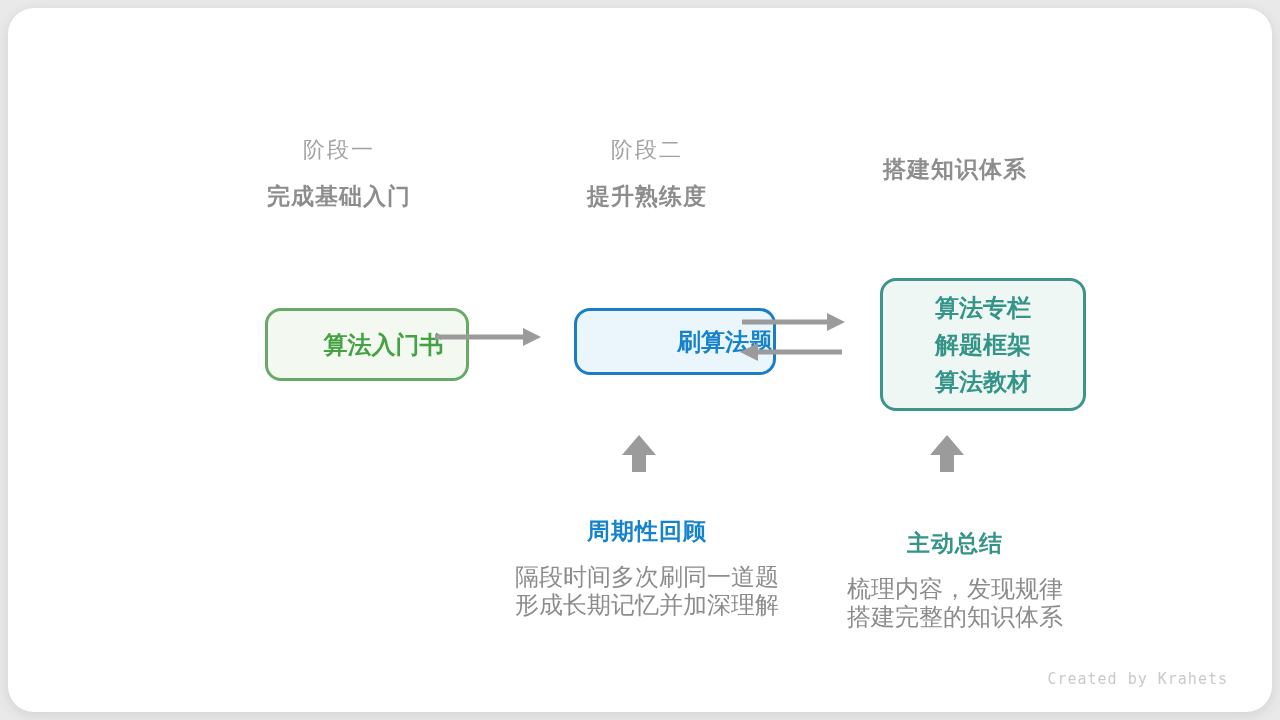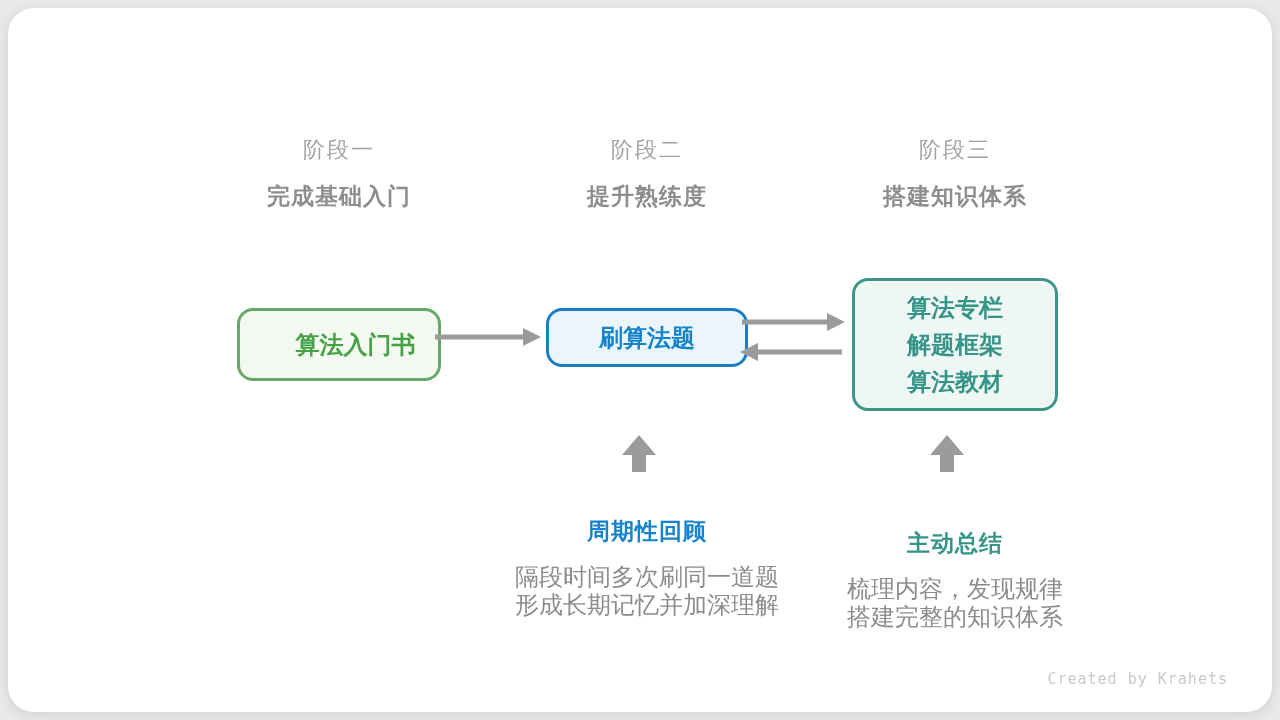--- a/index.html
+++ b/index.html
@@ -68,34 +68,36 @@
     position: absolute;
     border-radius: 16px;
     border: 3px solid;
     display: flex;
     flex-direction: column;
     align-items: center;
     justify-content: center;
     font-weight: 700;
     font-size: 24px;
     text-align: center;
+    margin-left: 28px;
   }
   .node .node-line { display: block; line-height: 37px; }
   .node-green {
     left: 229px; top: 300px; width: 204px; height: 73px;
     border-color: var(--green-border);
     background: var(--green-fill);
     color: var(--green-text);
     padding-left: 33px;
   }
   .node-blue {
-    left: 538px; top: 300px; width: 202px; height: 59px;
+    left: 538px; top: 300px; width: 202px; height: 67px;
     border-color: var(--blue-border);
     background: var(--blue-fill);
     color: var(--blue-text);
+    align-items: flex-end;
   }
   .node-teal {
     left: 844px; top: 270px; width: 206px; height: 133px;
     border-color: var(--teal-border);
     background: var(--teal-fill);
     color: var(--teal-text);
   }
   
   .arrows {
     position: absolute;
@@ -149,21 +151,20 @@
 
     <div class="stage stage-2">
       <div class="label">阶段二</div>
       <div class="subtitle">提升熟练度</div>
     </div>
     <div class="stage stage-1">
       <div class="label">阶段一</div>
       <div class="subtitle">完成基础入门</div>
     </div>
     <div class="stage stage-3">
-      <div class="label">阶段三</div>
       <div class="subtitle">搭建知识体系</div>
     </div>
 
     <div class="node node-green">
       <span class="node-line">算法入门书</span>
     </div>
     <div class="node node-blue">
       <span class="node-line">刷算法题</span>
     </div>
     <div class="node node-teal">

